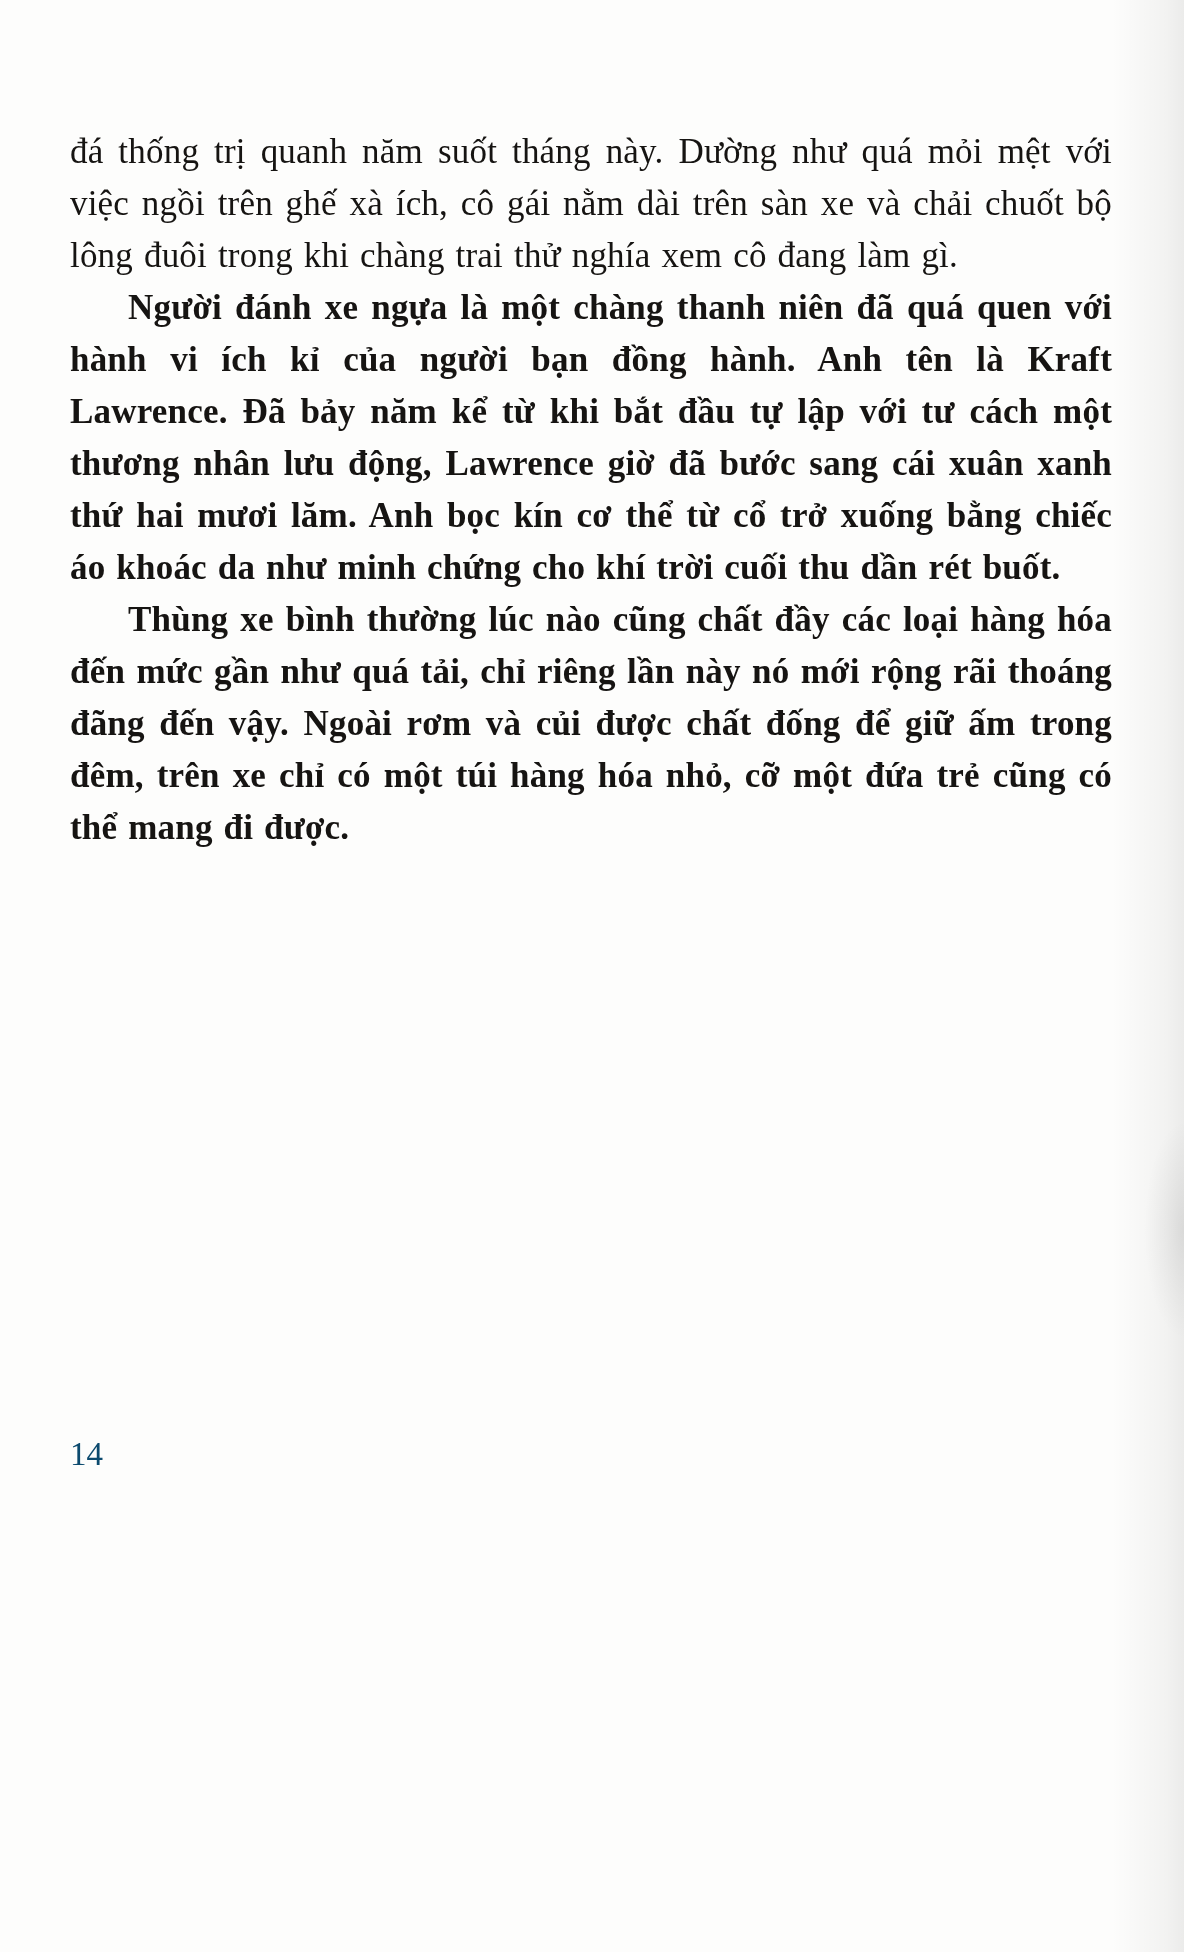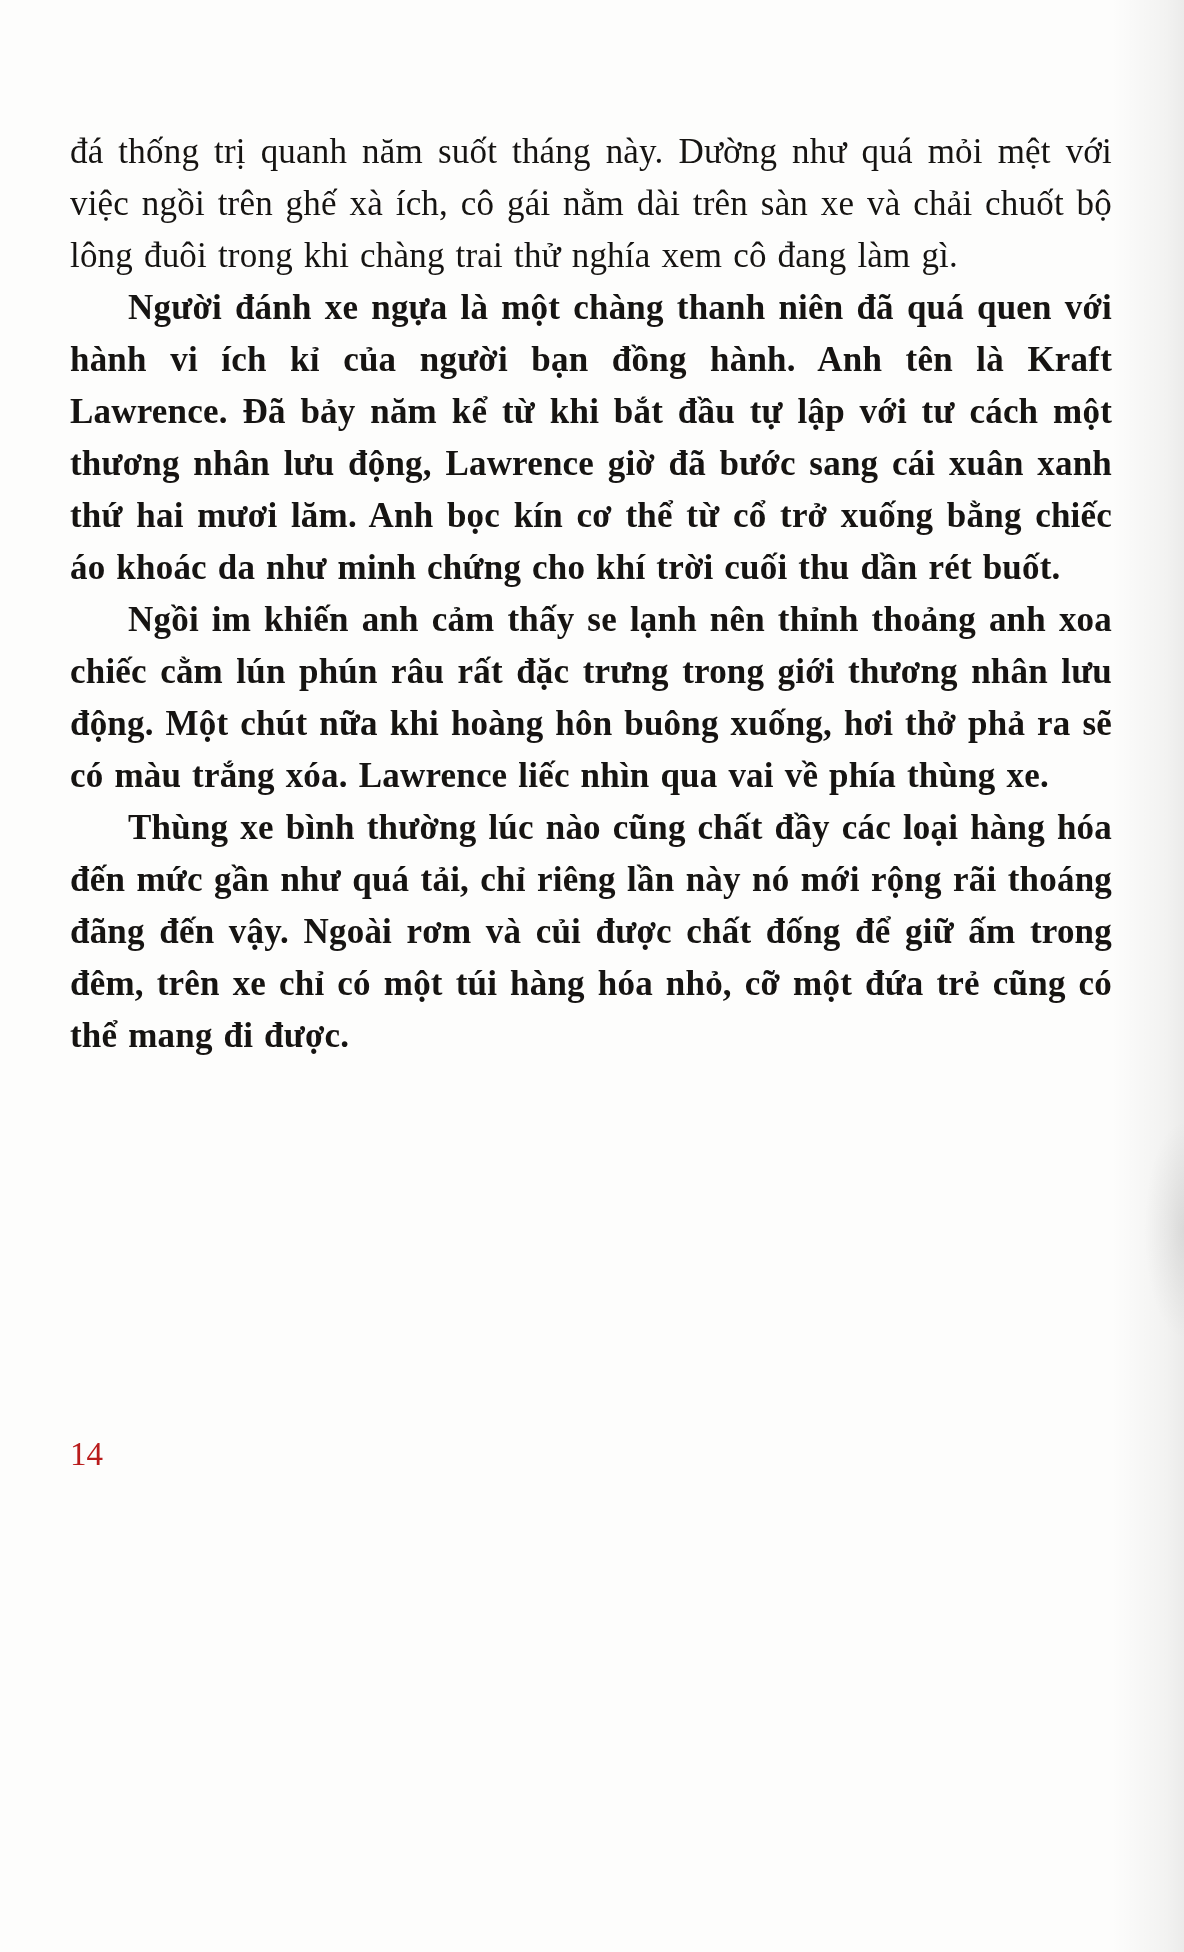--- a/index.html
+++ b/index.html
@@ -59,33 +59,32 @@
     text-indent: 58px;
     font-weight: bold;
   }
 
   .page-number {
     position: absolute;
     left: 70px;
     top: 1434px;
     font-size: 33px;
     line-height: 40px;
-    color: #b91c1c;
+    color: #0c4a6e;
     text-align: right;
   }
 </style>
 </head>
 <body>
 
 <div class="page">
 
   <div class="text-block">
     <p>đá thống trị quanh năm suốt tháng này. Dường như quá mỏi mệt với việc ngồi trên ghế xà ích, cô gái nằm dài trên sàn xe và chải chuốt bộ lông đuôi trong khi chàng trai thử nghía xem cô đang làm gì.</p>
     <p class="indent">Người đánh xe ngựa là một chàng thanh niên đã quá quen với hành vi ích kỉ của người bạn đồng hành. Anh tên là Kraft Lawrence. Đã bảy năm kể từ khi bắt đầu tự lập với tư cách một thương nhân lưu động, Lawrence giờ đã bước sang cái xuân xanh thứ hai mươi lăm. Anh bọc kín cơ thể từ cổ trở xuống bằng chiếc áo khoác da như minh chứng cho khí trời cuối thu dần rét buốt.</p>
-    <p class="indent">Ngồi im khiến anh cảm thấy se lạnh nên thỉnh thoảng anh xoa chiếc cằm lún phún râu rất đặc trưng trong giới thương nhân lưu động. Một chút nữa khi hoàng hôn buông xuống, hơi thở phả ra sẽ có màu trắng xóa. Lawrence liếc nhìn qua vai về phía thùng xe.</p>
     <p class="indent">Thùng xe bình thường lúc nào cũng chất đầy các loại hàng hóa đến mức gần như quá tải, chỉ riêng lần này nó mới rộng rãi thoáng đãng đến vậy. Ngoài rơm và củi được chất đống để giữ ấm trong đêm, trên xe chỉ có một túi hàng hóa nhỏ, cỡ một đứa trẻ cũng có thể mang đi được.</p>
   </div>
 
   <div class="page-number">14</div>
 
   <div class="edge-shadow"></div>
   <div class="edge-smudge"></div>
 
 </div>
 

